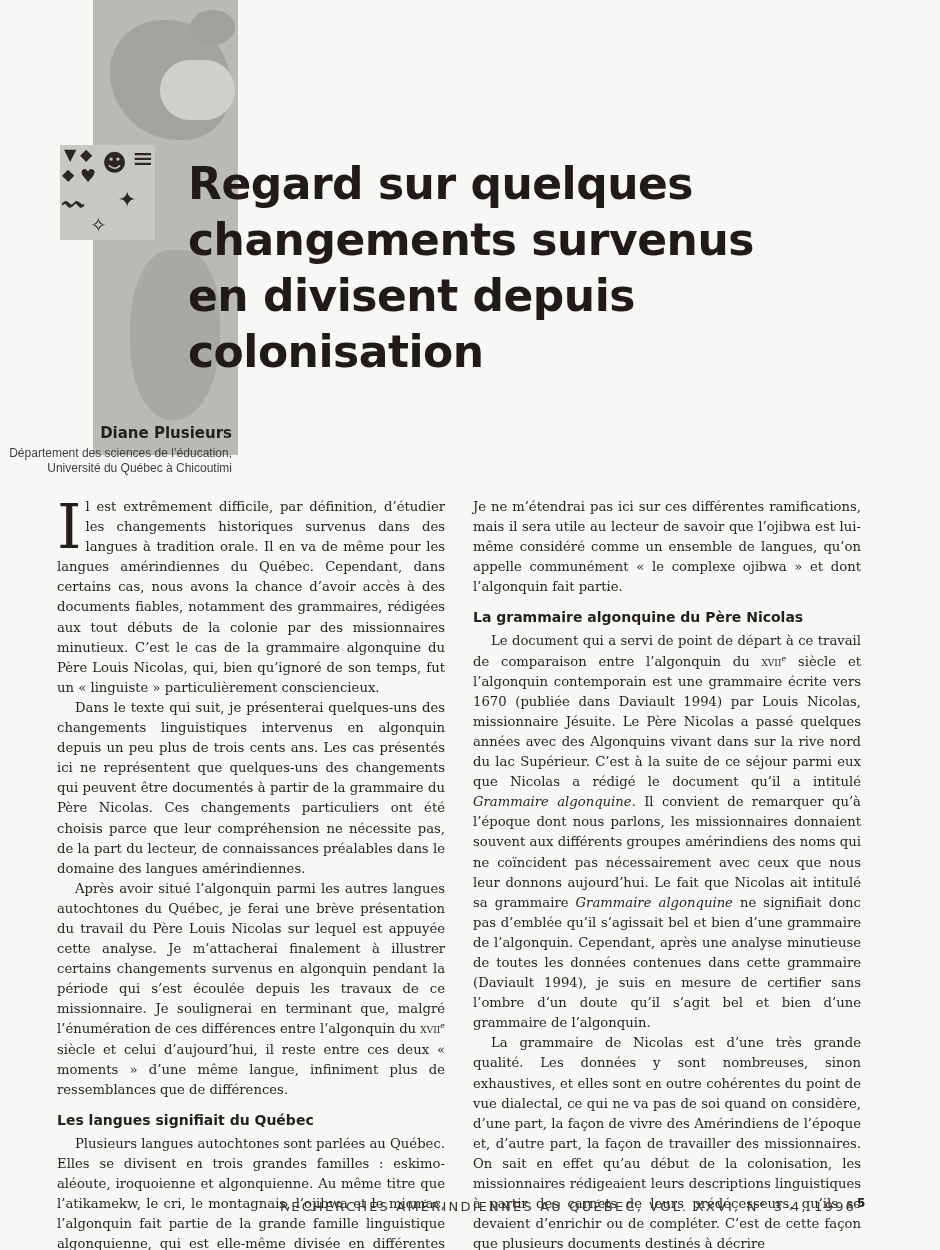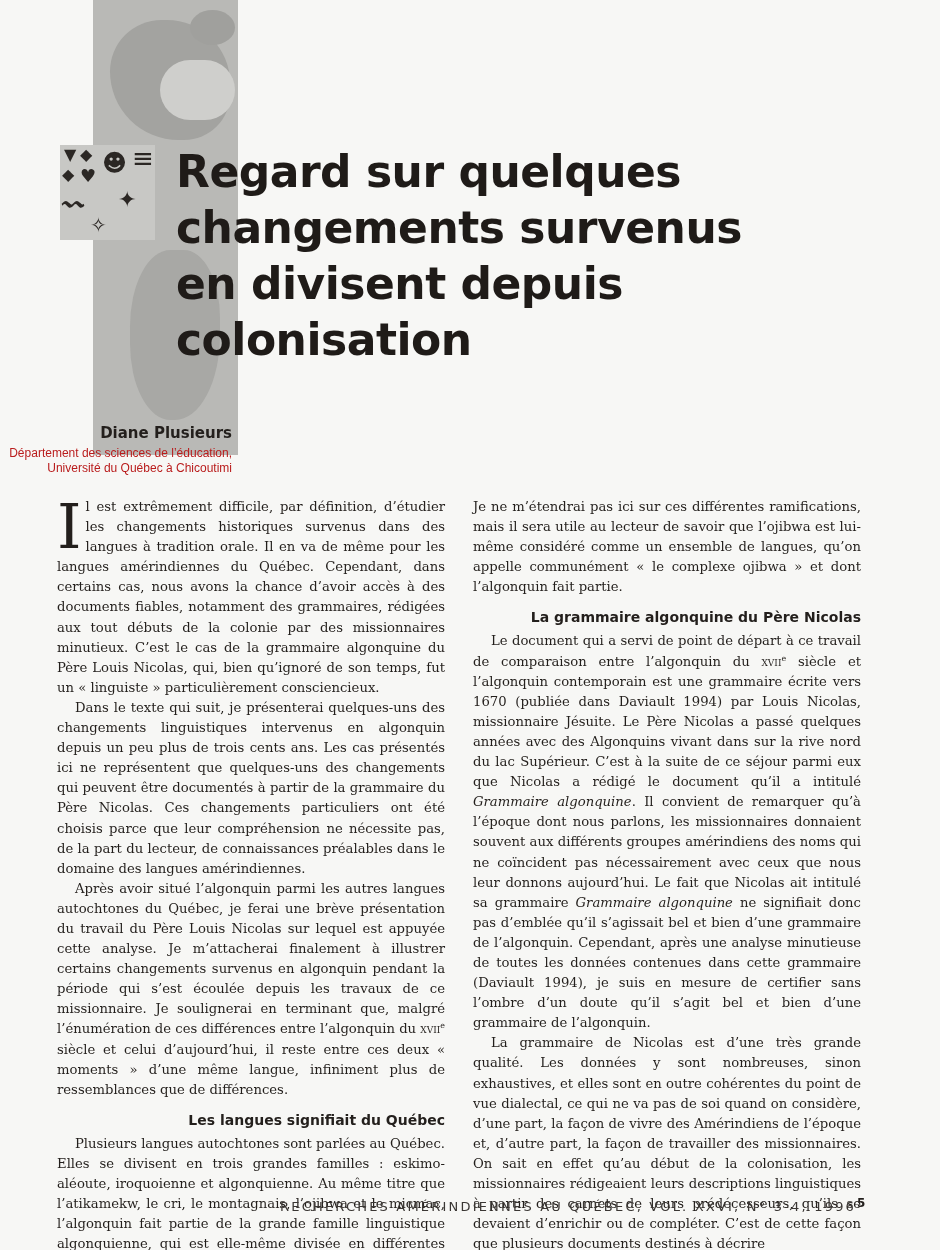--- a/index.html
+++ b/index.html
@@ -4,32 +4,32 @@
 <style>
   html, body { margin:0; padding:0; }
   body { width:940px; height:1250px; background:#f7f7f5; position:relative; overflow:hidden; color:#231f1c; }
   .band { position:absolute; left:93px; top:0; width:145px; height:455px; background:#b9b9b6; }
   .band-shape1 { position:absolute; left:110px; top:20px; width:120px; height:120px; background:#a3a3a0; border-radius:45% 55% 40% 60%; }
   .band-shape2 { position:absolute; left:160px; top:60px; width:75px; height:60px; background:#cfcfcc; border-radius:40px; }
   .band-shape3 { position:absolute; left:130px; top:250px; width:90px; height:170px; background:#a8a8a5; border-radius:45% 40% 50% 45%; }
   .band-shape4 { position:absolute; left:190px; top:10px; width:45px; height:35px; background:#a0a09d; border-radius:50%; }
   .glyph-box { position:absolute; left:60px; top:145px; width:95px; height:95px; background:#c8c8c5; overflow:hidden; }
   .glyph-box span { position:absolute; color:#2b2724; font-family:"DejaVu Sans", sans-serif; line-height:1; }
-  .title { position:absolute; left:172px; top:140px; margin:4px; font-family:"DejaVu Sans", sans-serif; font-weight:bold; font-size:44px; line-height:56px; letter-spacing:-0.5px; color:#1f1b18; }
+  .title { position:absolute; left:172px; top:140px; margin:16px; font-family:"DejaVu Sans", sans-serif; font-weight:bold; font-size:44px; line-height:56px; letter-spacing:-0.5px; color:#1f1b18; }
   .title span { display:block; }
   .author { position:absolute; right:708px; top:424px; text-align:right; font-family:"DejaVu Sans", sans-serif; font-weight:bold; font-size:15px; color:#231f1c; white-space:nowrap; }
-  .affil { position:absolute; right:708px; top:446px; text-align:right; font-family:"Liberation Sans", sans-serif; font-size:12px; line-height:15px; color:#b91c1c; white-space:nowrap; }
+  .affil { position:absolute; right:708px; top:446px; text-align:right; font-family:"Liberation Sans", sans-serif; font-size:12px; line-height:15px; color:#404040; white-space:nowrap; }
   .affil span { display:block; }
   .col { position:absolute; top:497px; width:388px; font-family:"DejaVu Serif", serif; font-size:13.2px; line-height:20.1px; text-align:justify; hyphens:manual; }
   .col-left { left:57px; }
   .col-right { left:473px; }
   .col p { margin:0; text-indent:18px; }
   .col p.noindent { text-indent:0; }
   .dropcap { float:left; font-family:"DejaVu Serif", serif; font-size:62px; line-height:56px; margin:2px 4px 0 0; font-weight:normal; }
-  .col h2 { margin:10px 0 4px 0; font-family:"DejaVu Sans", sans-serif; font-size:14px; font-weight:bold; line-height:20px; color:#231f1c; text-align:right; }
+  .col h2 { margin:10px 0 4px 0; font-family:"DejaVu Sans", sans-serif; font-size:14px; font-weight:bold; line-height:20px; color:#231f1c; text-align:left; }
   .sc { font-variant:small-caps; font-size:0.95em; }
   sup { font-size:0.6em; line-height:0; }
   em { font-style:italic; }
   .footer { position:absolute; left:280px; top:1199px; font-family:"DejaVu Sans", sans-serif; font-size:13px; letter-spacing:2.2px; color:#3a3633; }
   .pagenum { position:absolute; left:857px; top:1196px; font-family:"DejaVu Sans", sans-serif; font-weight:bold; font-size:12px; color:#231f1c; }
 </style>
 </head>
 <body>
 
 <div class="band"></div>

